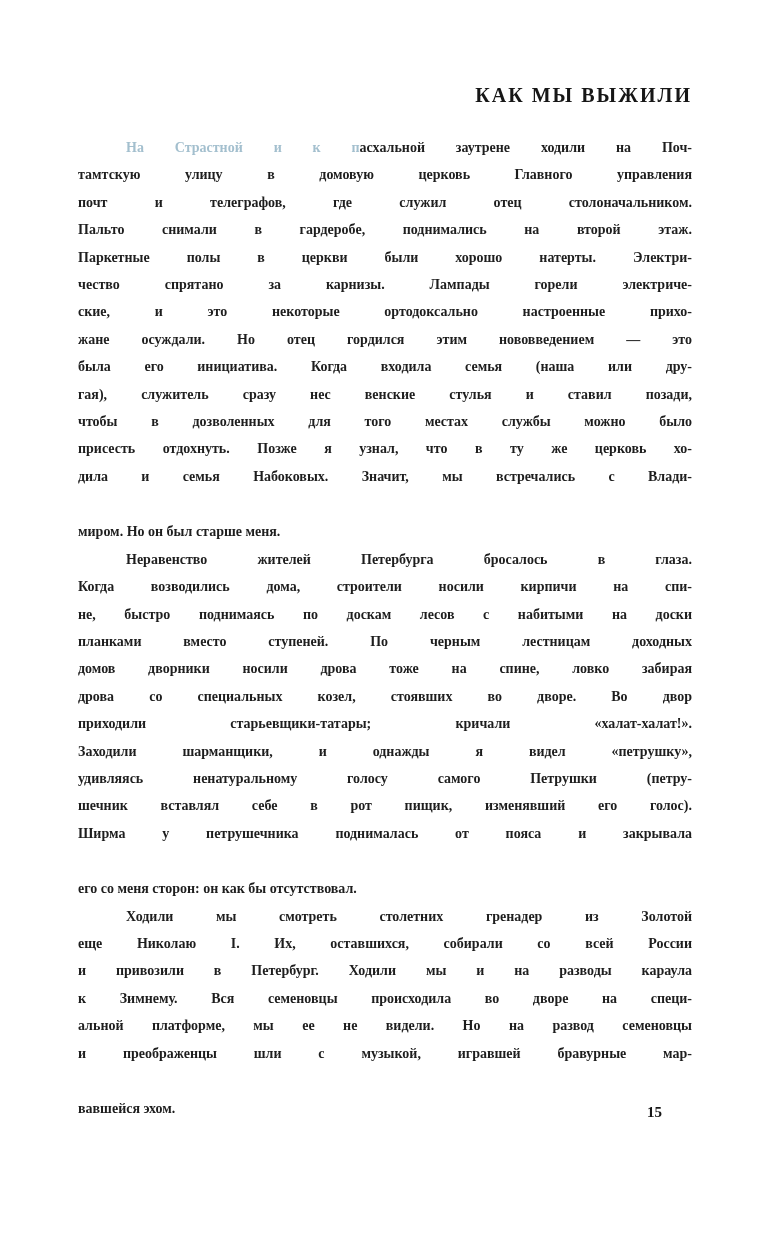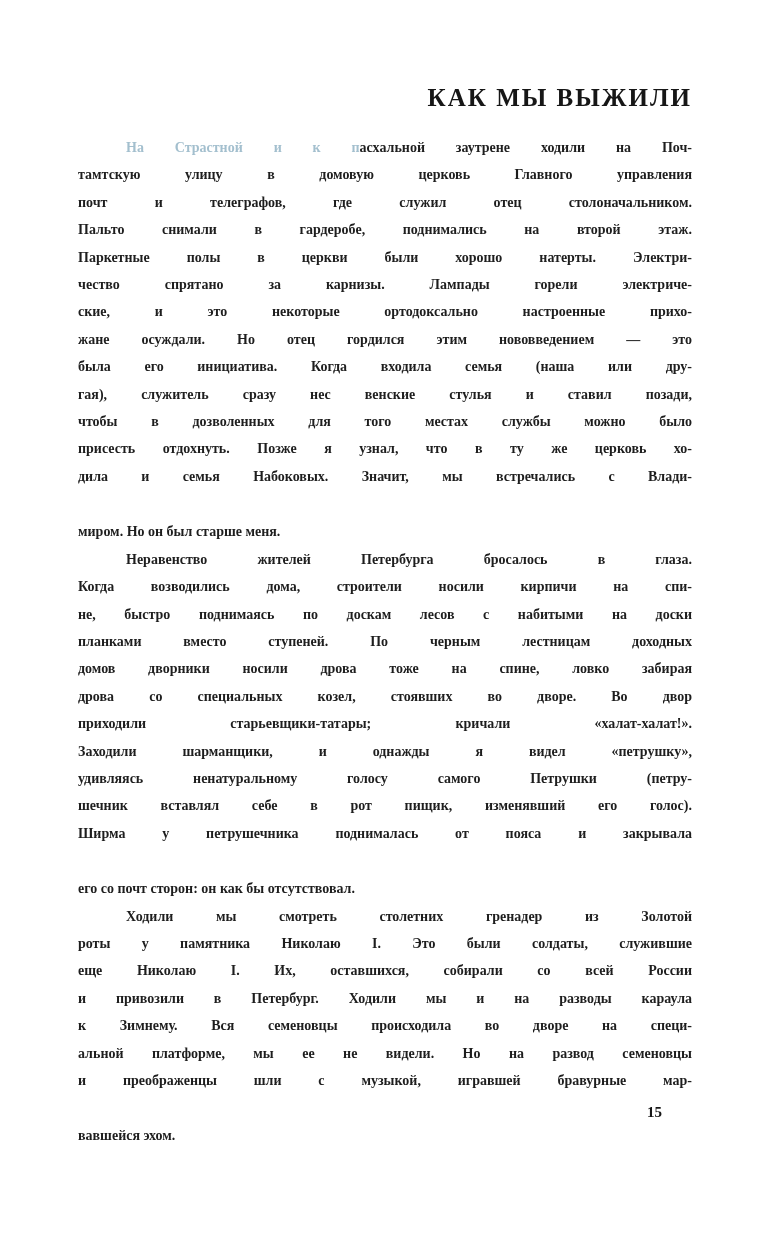--- a/index.html
+++ b/index.html
@@ -15,21 +15,21 @@
     font-family: "Liberation Serif", "DejaVu Serif", serif;
     color: #1e1e1e;
     overflow: hidden;
   }
   .running-head {
     position: absolute;
     left: 78px;
     top: 84px;
     width: 614px;
     text-align: right;
-    font-size: 25px;
+    font-size: 20px;
     font-weight: 700;
     letter-spacing: 2px;
     color: #161616;
     white-space: nowrap;
   }
   .body-text {
     position: absolute;
     left: 78px;
     top: 134px;
     width: 614px;
@@ -92,24 +92,23 @@
     <div class="line">Когда возводились дома, строители носили кирпичи на спи-</div>
     <div class="line">не, быстро поднимаясь по доскам лесов с набитыми на доски</div>
     <div class="line">планками вместо ступеней. По черным лестницам доходных</div>
     <div class="line">домов дворники носили дрова тоже на спине, ловко забирая</div>
     <div class="line">дрова со специальных козел, стоявших во дворе. Во двор</div>
     <div class="line">приходили старьевщики-татары; кричали «халат-халат!».</div>
     <div class="line">Заходили шарманщики, и однажды я видел «петрушку»,</div>
     <div class="line">удивляясь ненатуральному голосу самого Петрушки (петру-</div>
     <div class="line">шечник вставлял себе в рот пищик, изменявший его голос).</div>
     <div class="line">Ширма у петрушечника поднималась от пояса и закрывала</div>
-    <div class="line last">его со почт сторон: он как бы отсутствовал.</div>
+    <div class="line last">его со меня сторон: он как бы отсутствовал.</div>
 
     <div class="line indent">Ходили мы смотреть столетних гренадер из Золотой</div>
-    <div class="line">роты у памятника Николаю I. Это были солдаты, служившие</div>
     <div class="line">еще Николаю I. Их, оставшихся, собирали со всей России</div>
     <div class="line">и привозили в Петербург. Ходили мы и на разводы караула</div>
     <div class="line">к Зимнему. Вся семеновцы происходила во дворе на специ-</div>
     <div class="line">альной платформе, мы ее не видели. Но на развод семеновцы</div>
     <div class="line">и преображенцы шли с музыкой, игравшей бравурные мар-</div>
     <div class="line last">вавшейся эхом.</div>
 
   </div>
 
   <div class="folio">15</div>

